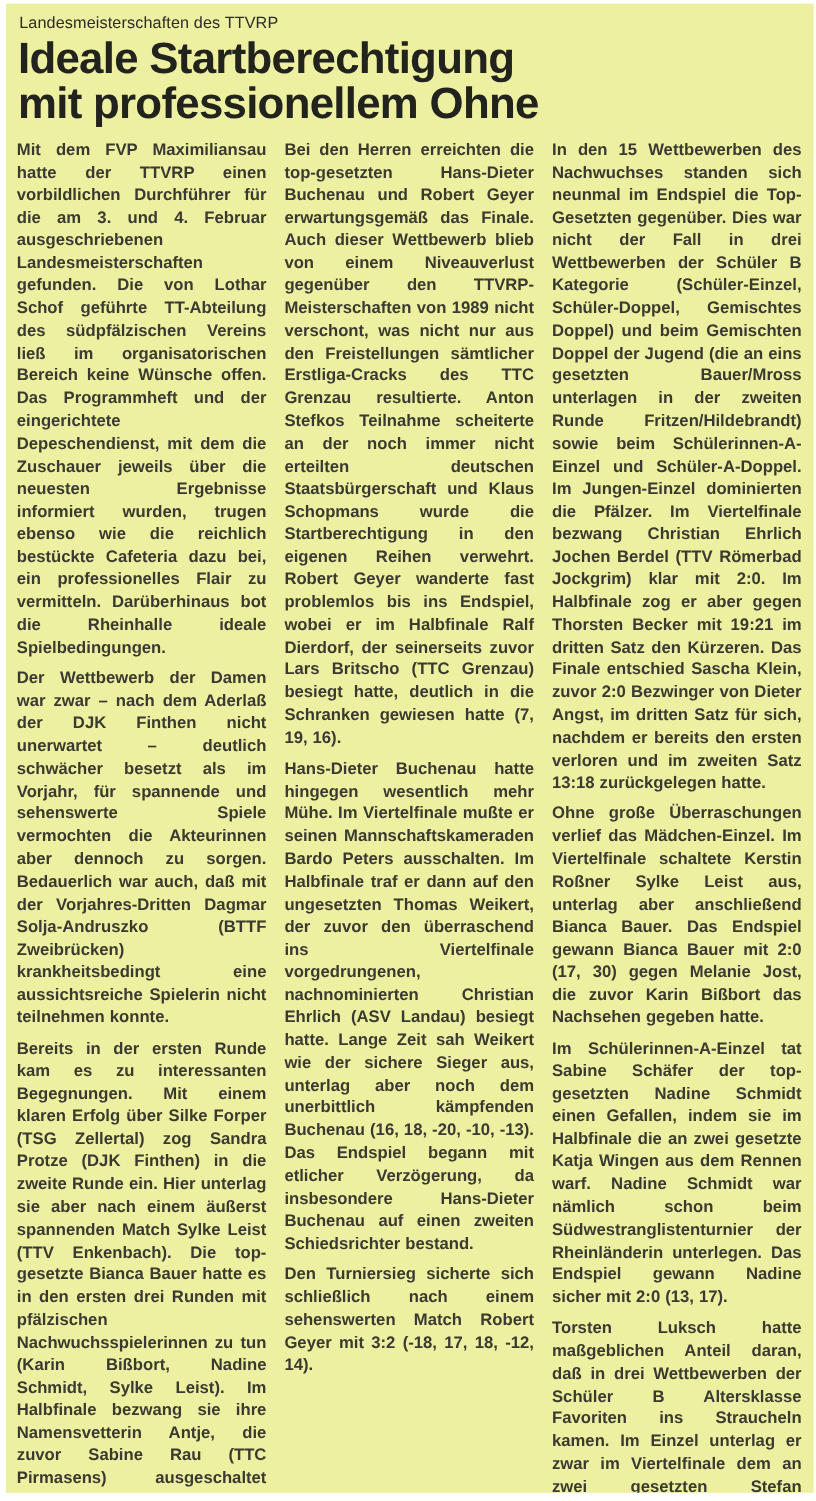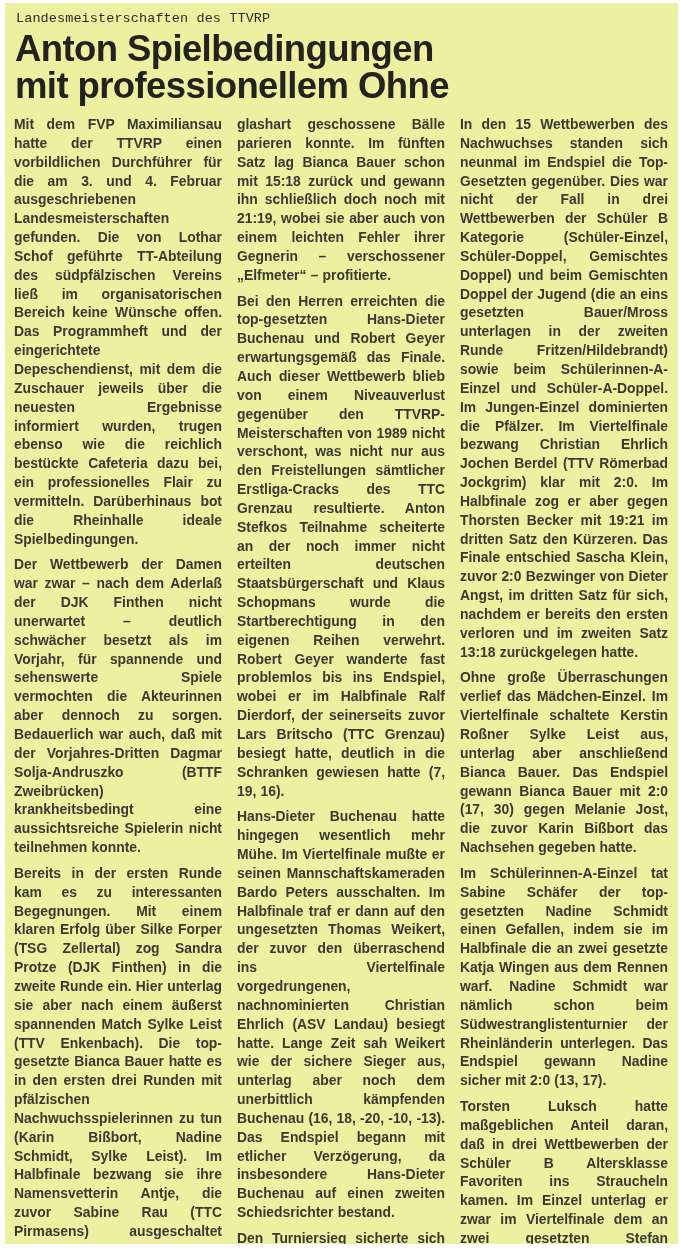--- a/index.html
+++ b/index.html
@@ -21,21 +21,20 @@
     box-sizing: border-box;
     padding: 6px 10px 6px 9px;
     overflow: hidden;
   }
   .kicker {
     font-size: 13.5px;
     line-height: 17px;
     color: #2c2c26;
     margin: 1px 0 3px 2px;
     letter-spacing: 0.1px;
-    font-family: Liberation Mono, monospace;
   }
   .headline {
     font-weight: bold;
     font-size: 36.5px;
     line-height: 37px;
     color: #22231d;
     letter-spacing: -0.6px;
     margin: 0 0 11px 1px;
   }
   .columns {
@@ -61,31 +60,30 @@
   .col p:last-child {
     margin-bottom: 4px;
   }
 </style>
 </head>
 <body>
 
 <div class="sheet">
   <div class="kicker">Landesmeisterschaften des TTVRP</div>
   <div class="headline">
-    <div>Anton Spielbedingungen</div>
+    <div>Ideale Startberechtigung</div>
     <div>mit professionellem Ohne</div>
   </div>
   <div class="columns" id="columns">
       <div class="col">
         <p>Mit dem FVP Maximiliansau hatte der TTVRP einen vorbildlichen Durchführer für die am 3. und 4. Februar ausgeschriebenen Landesmeisterschaften gefunden. Die von Lothar Schof geführte TT-Abteilung des südpfälzischen Vereins ließ im organisatorischen Bereich keine Wünsche offen. Das Programmheft und der eingerichtete Depeschendienst, mit dem die Zuschauer jeweils über die neuesten Ergebnisse informiert wurden, trugen ebenso wie die reichlich bestückte Cafeteria dazu bei, ein professionelles Flair zu vermitteln. Darüberhinaus bot die Rheinhalle ideale Spielbedingungen.</p>
         <p>Der Wettbewerb der Damen war zwar – nach dem Aderlaß der DJK Finthen nicht unerwartet – deutlich schwächer besetzt als im Vorjahr, für spannende und sehenswerte Spiele vermochten die Akteurinnen aber dennoch zu sorgen. Bedauerlich war auch, daß mit der Vorjahres-Dritten Dagmar Solja-Andruszko (BTTF Zweibrücken) krankheitsbedingt eine aussichtsreiche Spielerin nicht teilnehmen konnte.</p>
         <p>Bereits in der ersten Runde kam es zu interessanten Begegnungen. Mit einem klaren Erfolg über Silke Forper (TSG Zellertal) zog Sandra Protze (DJK Finthen) in die zweite Runde ein. Hier unterlag sie aber nach einem äußerst spannenden Match Sylke Leist (TTV Enkenbach). Die top-gesetzte Bianca Bauer hatte es in den ersten drei Runden mit pfälzischen Nachwuchsspielerinnen zu tun (Karin Bißbort, Nadine Schmidt, Sylke Leist). Im Halbfinale bezwang sie ihre Namensvetterin Antje, die zuvor Sabine Rau (TTC Pirmasens) ausgeschaltet hatte, mit 3:1 (11, 20, -12, 18).</p>
       </div>
       <div class="col">
-        <p>glashart geschossene Bälle parieren konnte. Im fünften Satz lag Bianca Bauer schon mit 15:18 zurück und gewann ihn schließlich doch noch mit 21:19, wobei sie aber auch von einem leichten Fehler ihrer Gegnerin – verschossener „Elfmeter“ – profitierte.</p>
         <p>Bei den Herren erreichten die top-gesetzten Hans-Dieter Buchenau und Robert Geyer erwartungsgemäß das Finale. Auch dieser Wettbewerb blieb von einem Niveauverlust gegenüber den TTVRP-Meisterschaften von 1989 nicht verschont, was nicht nur aus den Freistellungen sämtlicher Erstliga-Cracks des TTC Grenzau resultierte. Anton Stefkos Teilnahme scheiterte an der noch immer nicht erteilten deutschen Staatsbürgerschaft und Klaus Schopmans wurde die Startberechtigung in den eigenen Reihen verwehrt. Robert Geyer wanderte fast problemlos bis ins Endspiel, wobei er im Halbfinale Ralf Dierdorf, der seinerseits zuvor Lars Britscho (TTC Grenzau) besiegt hatte, deutlich in die Schranken gewiesen hatte (7, 19, 16).</p>
         <p>Hans-Dieter Buchenau hatte hingegen wesentlich mehr Mühe. Im Viertelfinale mußte er seinen Mannschaftskameraden Bardo Peters ausschalten. Im Halbfinale traf er dann auf den ungesetzten Thomas Weikert, der zuvor den überraschend ins Viertelfinale vorgedrungenen, nachnominierten Christian Ehrlich (ASV Landau) besiegt hatte. Lange Zeit sah Weikert wie der sichere Sieger aus, unterlag aber noch dem unerbittlich kämpfenden Buchenau (16, 18, -20, -10, -13). Das Endspiel begann mit etlicher Verzögerung, da insbesondere Hans-Dieter Buchenau auf einen zweiten Schiedsrichter bestand.</p>
         <p>Den Turniersieg sicherte sich schließlich nach einem sehenswerten Match Robert Geyer mit 3:2 (-18, 17, 18, -12, 14).</p>
       </div>
       <div class="col">
         <p>In den 15 Wettbewerben des Nachwuchses standen sich neunmal im Endspiel die Top-Gesetzten gegenüber. Dies war nicht der Fall in drei Wettbewerben der Schüler B Kategorie (Schüler-Einzel, Schüler-Doppel, Gemischtes Doppel) und beim Gemischten Doppel der Jugend (die an eins gesetzten Bauer/Mross unterlagen in der zweiten Runde Fritzen/Hildebrandt) sowie beim Schülerinnen-A-Einzel und Schüler-A-Doppel. Im Jungen-Einzel dominierten die Pfälzer. Im Viertelfinale bezwang Christian Ehrlich Jochen Berdel (TTV Römerbad Jockgrim) klar mit 2:0. Im Halbfinale zog er aber gegen Thorsten Becker mit 19:21 im dritten Satz den Kürzeren. Das Finale entschied Sascha Klein, zuvor 2:0 Bezwinger von Dieter Angst, im dritten Satz für sich, nachdem er bereits den ersten verloren und im zweiten Satz 13:18 zurückgelegen hatte.</p>
         <p>Ohne große Überraschungen verlief das Mädchen-Einzel. Im Viertelfinale schaltete Kerstin Roßner Sylke Leist aus, unterlag aber anschließend Bianca Bauer. Das Endspiel gewann Bianca Bauer mit 2:0 (17, 30) gegen Melanie Jost, die zuvor Karin Bißbort das Nachsehen gegeben hatte.</p>
         <p>Im Schülerinnen-A-Einzel tat Sabine Schäfer der top-gesetzten Nadine Schmidt einen Gefallen, indem sie im Halbfinale die an zwei gesetzte Katja Wingen aus dem Rennen warf. Nadine Schmidt war nämlich schon beim Südwestranglistenturnier der Rheinländerin unterlegen. Das Endspiel gewann Nadine sicher mit 2:0 (13, 17).</p>
         <p>Torsten Luksch hatte maßgeblichen Anteil daran, daß in drei Wettbewerben der Schüler B Altersklasse Favoriten ins Straucheln kamen. Im Einzel unterlag er zwar im Viertelfinale dem an zwei gesetzten Stefan Delschen. Delschen verlor dann aber gegen Marco Reinsbach. Im Doppel bezwang Luksch mit seinem Partner Markus Schäfer die top-gesetzten Delschen/Reinsbach und im gemischten Doppel wurde er mit Anette Klein für Sieben/Schäfer zum Favoritenschreck. Darüberhinaus stolperten die Favoriten Koll/Delschen in der Vorschlußrunde gegen Brand/Sauder.</p>
       </div>

